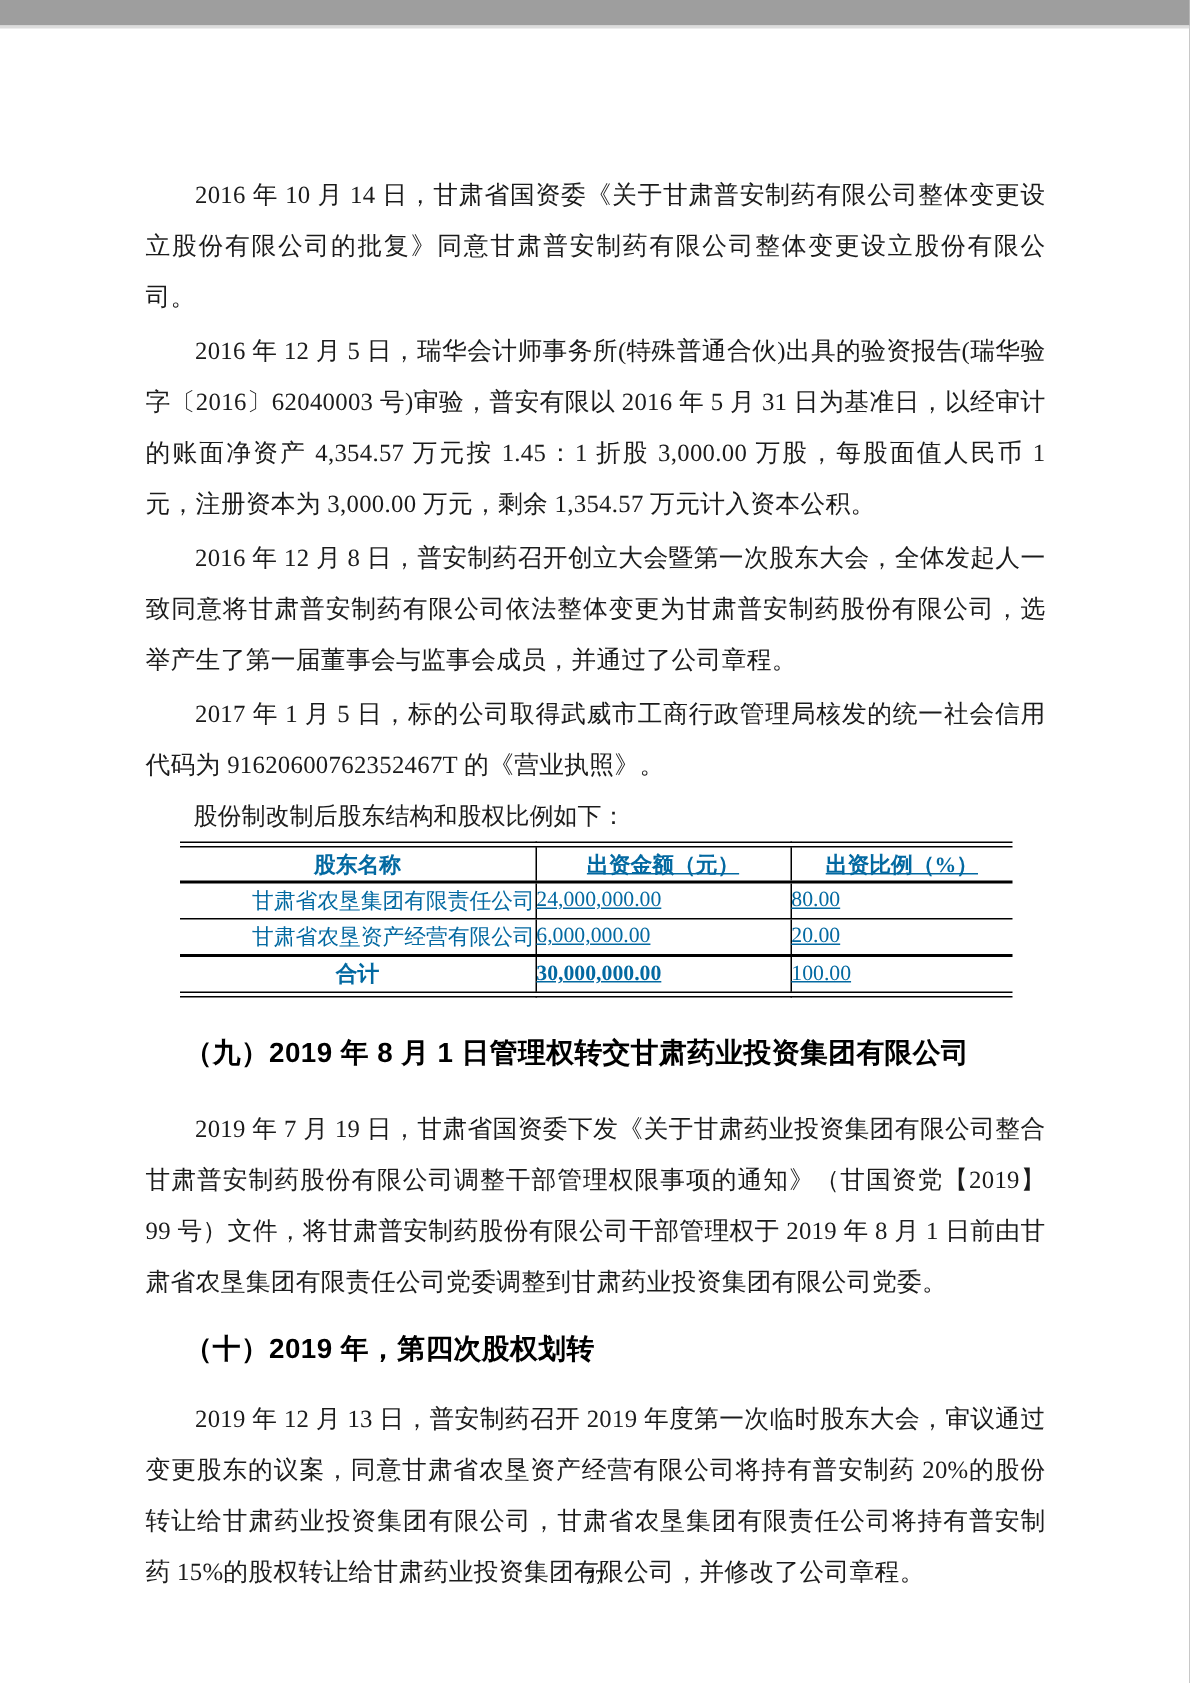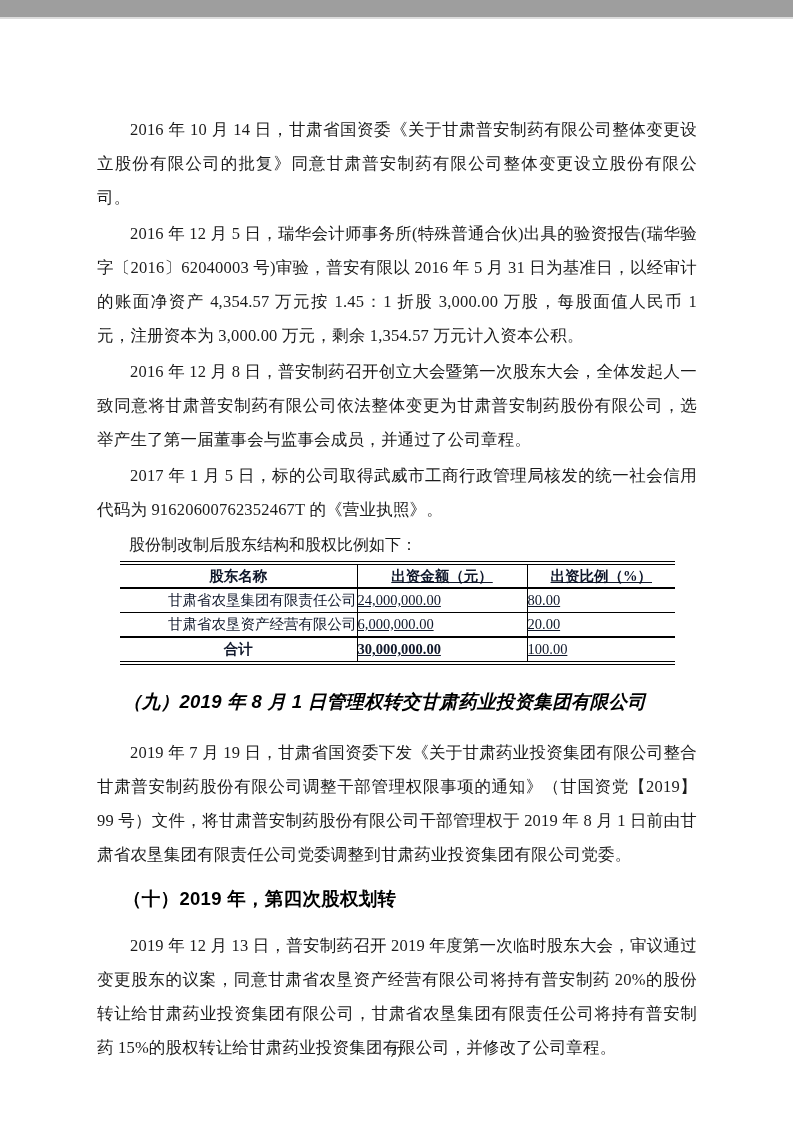--- a/index.html
+++ b/index.html
@@ -36,21 +36,21 @@
     text-indent: 2em;
   }
   table.shares {
     border-collapse: collapse;
     table-layout: fixed;
     width: 555px;
     margin-left: 23px;
     border-top: 4px double #000;
     border-bottom: 4px double #000;
     font-size: 14.5px;
-    color: #0f172a;
+    color: #0369a1;
   }
   table.shares col.c1 { width: 237px; }
   table.shares col.c2 { width: 170px; }
   table.shares col.c3 { width: 148px; }
   table.shares td { padding: 0; height: 23px; vertical-align: middle; }
   table.shares tr.hdr td {
     font-weight: bold;
     text-align: center;
     height: 22px;
     border-bottom: 2px solid #000;
@@ -65,21 +65,21 @@
   h2.sec-heading {
     margin: 0;
     padding-left: 26px;
     font-family: "Liberation Sans", sans-serif;
     font-size: 18.5px;
     line-height: 27px;
     font-weight: bold;
     color: #000;
     letter-spacing: 0.3px;
   }
-  h2.sec-9 { margin-top: 23px; font-style: italic; }
+  h2.sec-9 { margin-top: 23px; }
   h2.sec-10 { margin-top: 13px; }
   p.after-heading { margin-top: 21px; }
   p.last-para { margin-top: 17px; }
   .footer-pageno {
     position: absolute;
     top: 1026px;
     left: 0;
     width: 793px;
     text-align: center;
     font-size: 14px;

